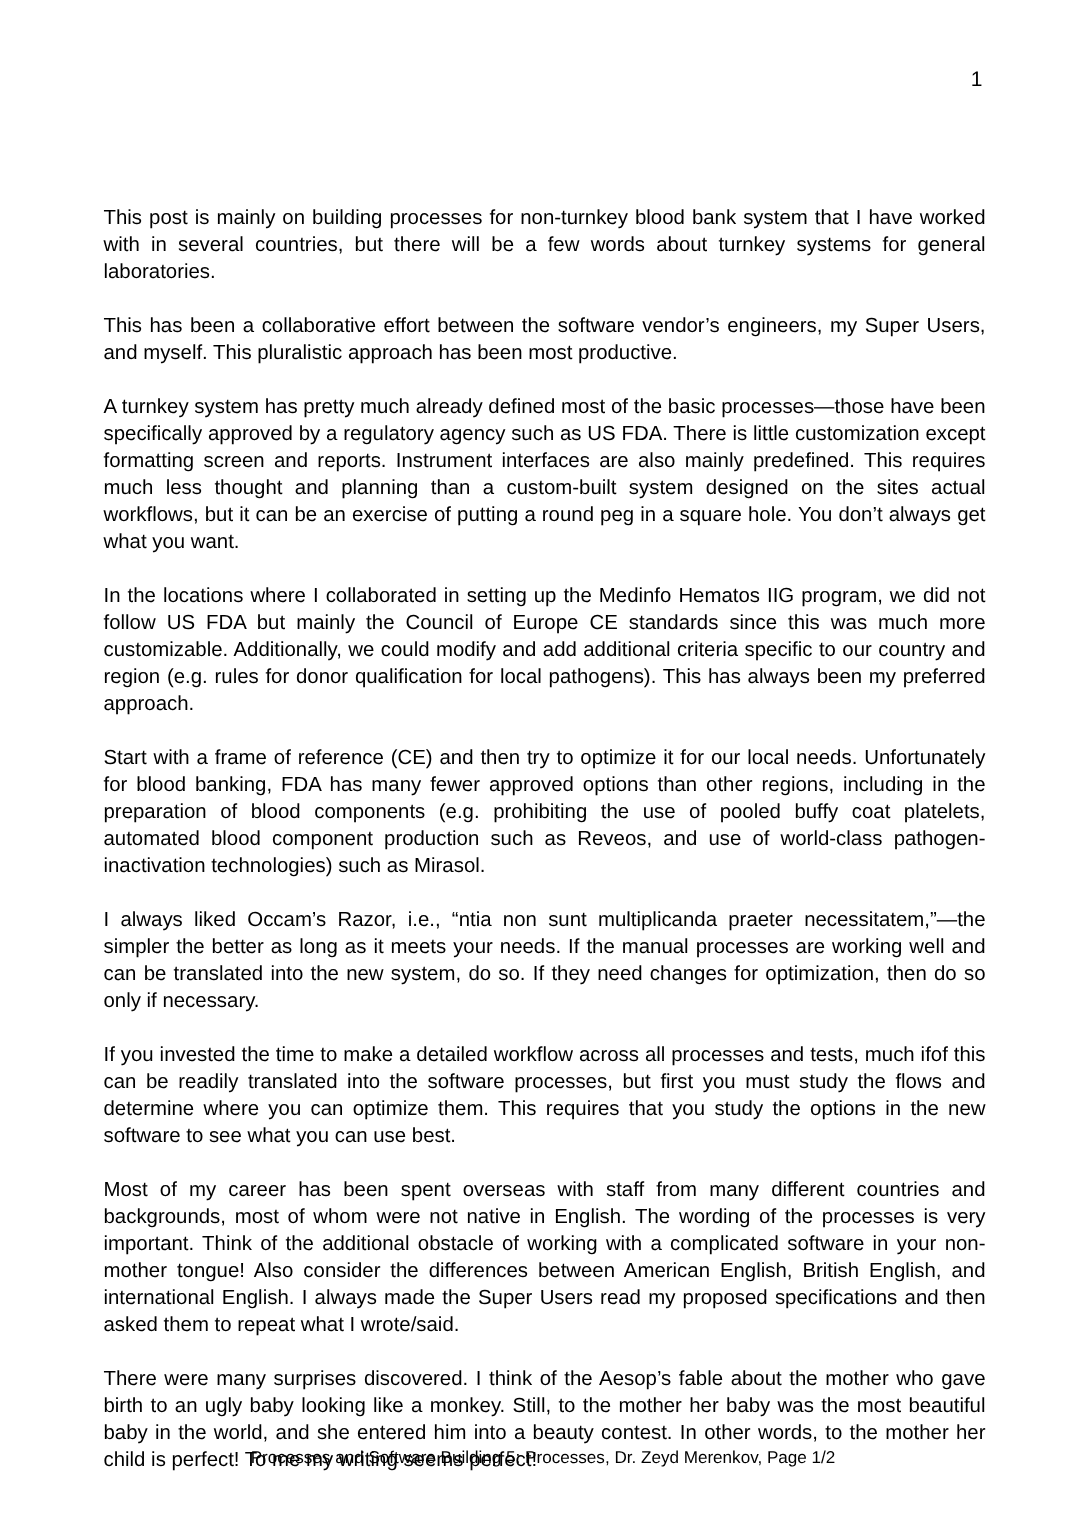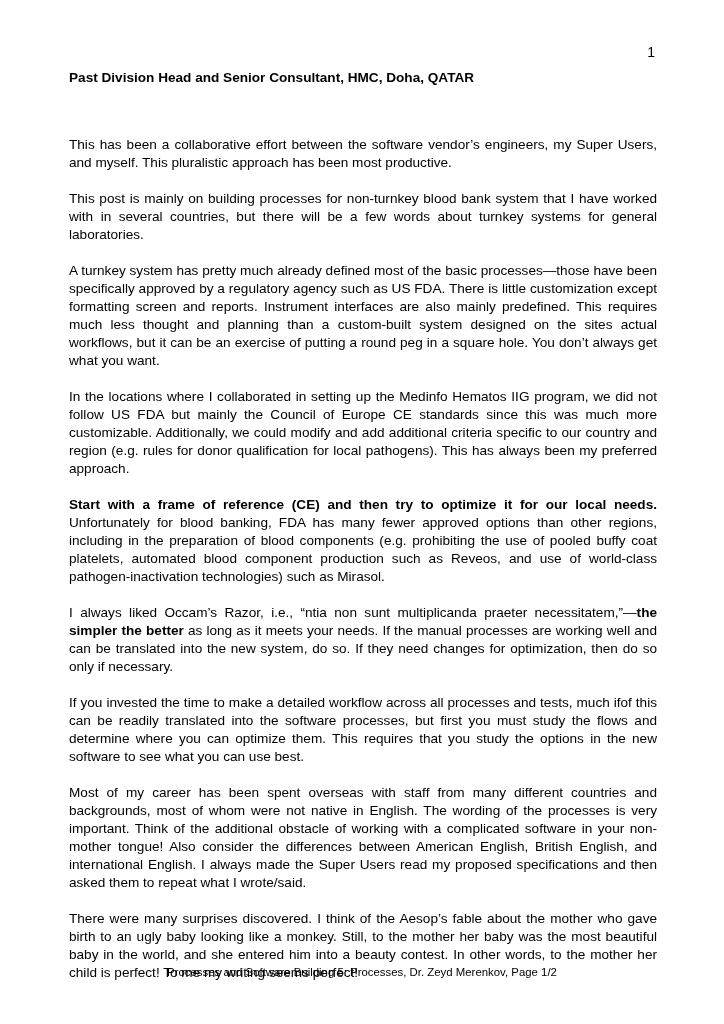--- a/index.html
+++ b/index.html
@@ -4,35 +4,34 @@
 <style>
   html, body { margin: 0; padding: 0; background: #ffffff; }
   body { width: 724px; height: 1024px; position: relative; overflow: hidden;
          font-family: "Liberation Sans", sans-serif; color: #000; }
   .page-num { position: absolute; top: 44px; right: 69px; font-size: 14px; }
   .header { position: absolute; left: 69px; top: 69px; width: 588px; }
   .title { font-weight: bold; font-size: 16.5px; line-height: 20px; margin: 0; }
   .subtitle { font-weight: bold; font-size: 13.6px; line-height: 18px; margin: 0; }
   .content { position: absolute; left: 69px; top: 136px; width: 588px; }
   .para { font-size: 13.6px; line-height: 18px; margin: 0 0 18px 0; text-align: justify; }
-  .para b { font-weight: bold; }
+  .para b { font-weight: normal; }
   .footer { position: absolute; top: 966px; left: 0; width: 724px; text-align: center; font-size: 11.4px; }
 </style>
 </head>
 <body>
 
 <div class="page-num">1</div>
 
 <div class="header">
-  <p class="subtitle">Past Division Head and Senior Consultant, HMC, Doha, QATAR</p>
 </div>
 
 <div class="content">
+  <p class="para"><span>This post is mainly on building processes for non-turnkey blood bank system that I have worked with in several countries, but there will be a few words about turnkey systems for general laboratories.</span></p>
   <p class="para"><span>This has been a collaborative effort between the software vendor’s engineers, my Super Users, and myself.  This pluralistic approach has been most productive.</span></p>
-  <p class="para"><span>This post is mainly on building processes for non-turnkey blood bank system that I have worked with in several countries, but there will be a few words about turnkey systems for general laboratories.</span></p>
   <p class="para"><span>A turnkey system has pretty much already defined most of the basic processes—those have been specifically approved by a regulatory agency such as US FDA.  There is little customization except formatting screen and reports.  Instrument interfaces are also mainly predefined.  This requires much less thought and planning than a custom-built system designed on the sites actual workflows, but it can be an exercise of putting a round peg in a square hole.  You don’t always get what you want.</span></p>
   <p class="para"><span>In the locations where I collaborated in setting up the Medinfo Hematos IIG program, we did not follow US FDA but mainly the Council of Europe CE standards since this was much more customizable.  Additionally, we could modify and add additional criteria specific to our country and region (e.g. rules for donor qualification for local pathogens).  This has always been my preferred approach.</span></p>
   <p class="para"><b>Start with a frame of reference (CE) and then try to optimize it for our local needs.</b><span> Unfortunately for blood banking, FDA has many fewer approved options than other regions, including in the preparation of blood components (e.g. prohibiting the use of pooled buffy coat platelets, automated blood component production such as Reveos, and use of world-class pathogen-inactivation technologies) such as Mirasol.</span></p>
   <p class="para"><span>I always liked Occam’s Razor, i.e., “ntia non sunt multiplicanda praeter necessitatem,”—</span><b>the simpler the better</b><span> as long as it meets your needs.  If the manual processes are working well and can be translated into the new system, do so.  If they need changes for optimization, then do so only if necessary.</span></p>
   <p class="para"><span>If you invested the time to make a detailed workflow across all processes and tests, much ifof this can be readily translated into the software processes, but first you must study the flows and determine where you can optimize them.  This requires that you study the options in the new software to see what you can use best.</span></p>
   <p class="para"><span>Most of my career has been spent overseas with staff from many different countries and backgrounds, most of whom were not native in English.  The wording of the processes is very important.  Think of the additional obstacle of working with a complicated software in your non-mother tongue!  Also consider the differences between American English, British English, and international English.  I always made the Super Users read my proposed specifications and then asked them to repeat what I wrote/said.</span></p>
   <p class="para"><span>There were many surprises discovered.  I think of the Aesop’s fable about the mother who gave birth to an ugly baby looking like a monkey.  Still, to the mother her baby was the most beautiful baby in the world, and she entered him into a beauty contest.  In other words, to the mother her child is perfect!  To me my writing seems perfect!</span></p>
 </div>
 
 <div class="footer">Processes and Software Building 5:  Processes, Dr. Zeyd Merenkov, Page 1/2</div>

